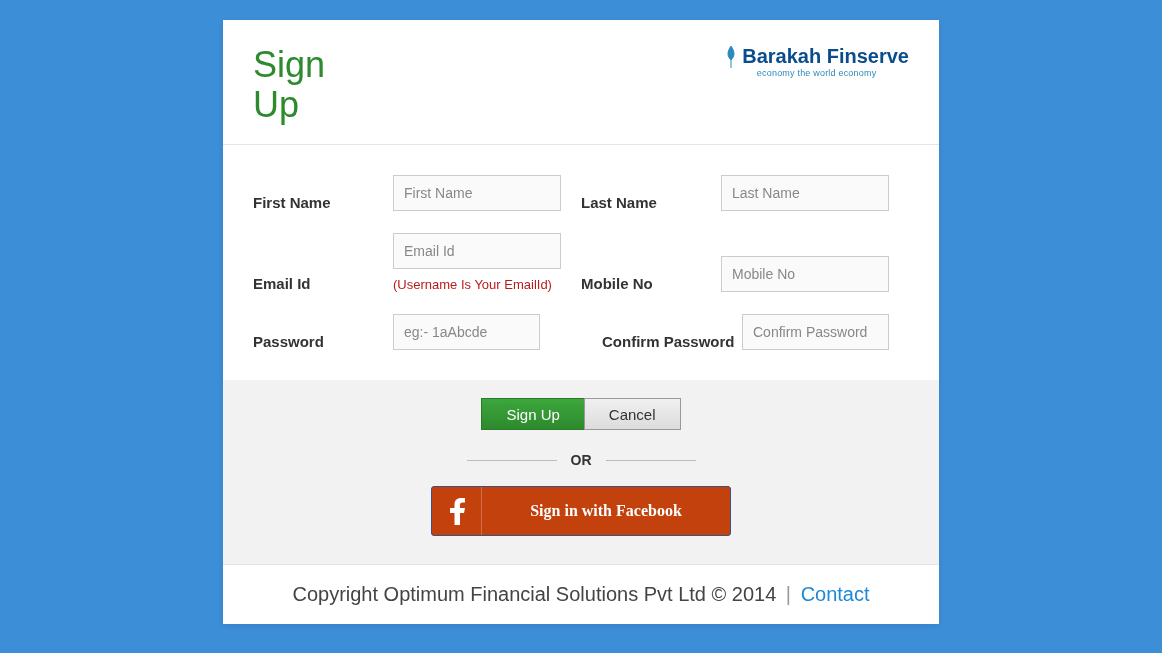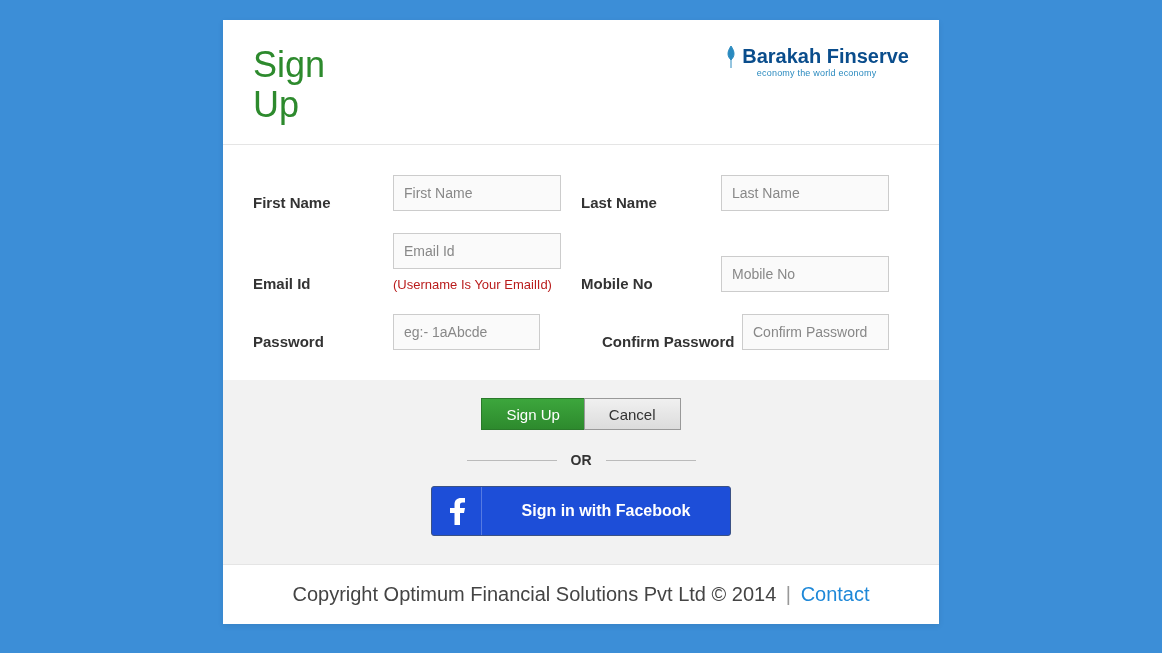--- a/index.html
+++ b/index.html
@@ -134,29 +134,30 @@
       background: #bbb;
     }
     .or-text {
       font-weight: 700;
       color: #333;
       font-size: 14px;
     }
     .fb-btn {
       display: flex;
       align-items: center;
-      background: #1d4ed8;
+      background: #c2410c;
       color: #fff;
       height: 50px;
       width: 300px;
       margin: 0 auto;
       border: 1px solid #3b5285;
       cursor: pointer;
       border-radius: 3px;
       overflow: hidden;
+      font-family: Liberation Serif, serif;
     }
     .fb-icon-wrap {
       width: 50px;
       height: 100%;
       display: flex;
       align-items: center;
       justify-content: center;
       border-right: 1px solid rgba(255,255,255,0.25);
     }
     .fb-label {

